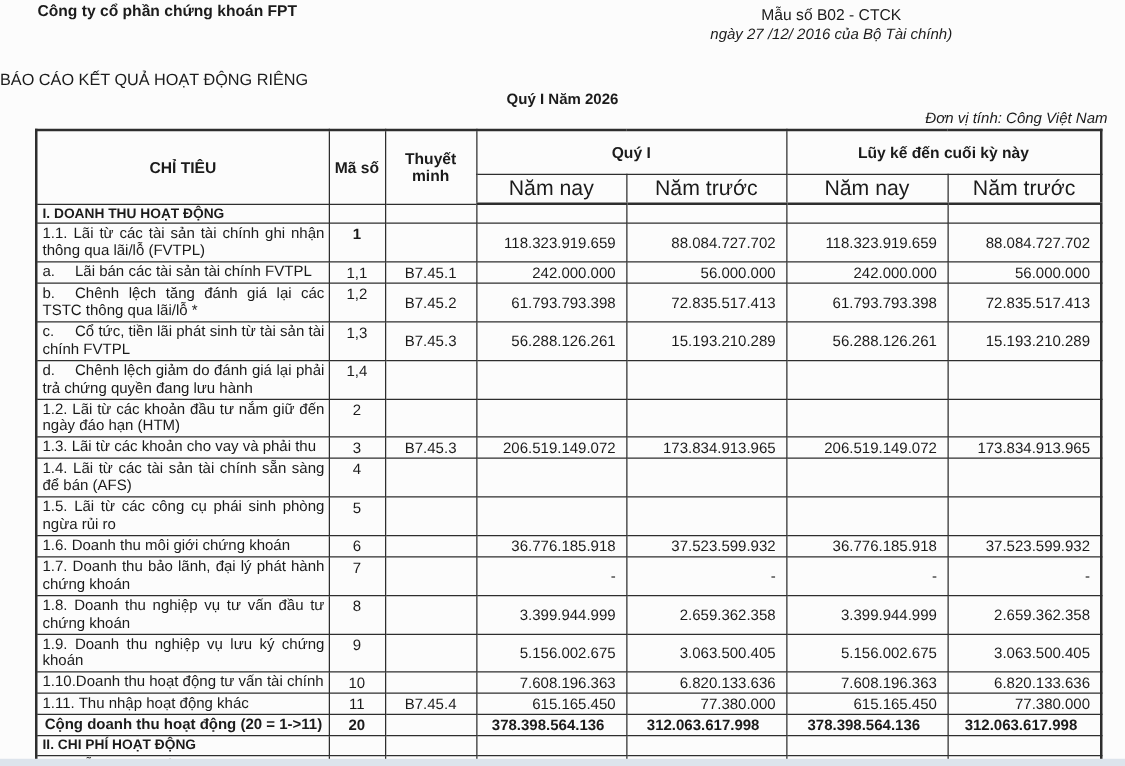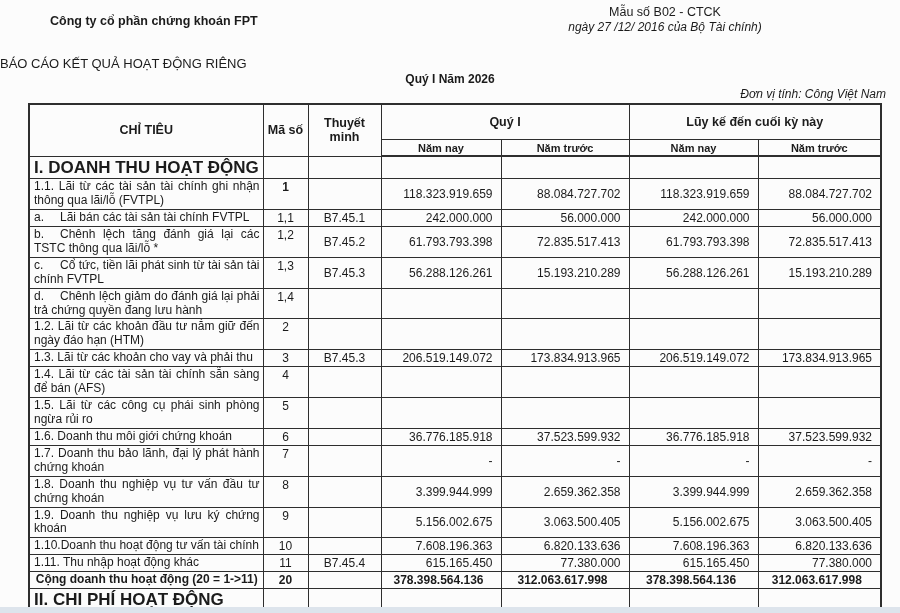--- a/index.html
+++ b/index.html
@@ -5,22 +5,22 @@
   html, body { margin:0; padding:0; }
   body {
     width:900px; height:613px;
     background:#fcfcfc;
     font-family:"Liberation Sans", sans-serif;
     color:#1b1b1b;
     position:relative;
     overflow:hidden;
   }
   .company {
-    position:absolute; left:30px; top:14px;
-    font-size:12.5px; font-weight:bold;margin-left:20px;
+    position:absolute; left:30px; top:2px;
+    font-size:12.5px; font-weight:bold;
   }
   .form-block {
     position:absolute; left:495px; top:5px; width:340px;
     text-align:center;
   }
   .form-no { font-size:12.5px; font-weight:normal; }
   .form-issued { font-size:12px; font-style:italic; line-height:1.4; }
   .title {
     position:absolute; top:56px; left:0; width:100%;
     text-align:left; font-size:13px; font-weight:normal;
@@ -42,26 +42,26 @@
     background:#fcfcfc;
   }
   table.report { border:2px solid #2e2e2e; }
   th, td {
     border:1px solid #2e2e2e;
     padding:1px 3px;
     overflow:hidden;
   }
   thead th { font-weight:bold; text-align:center; vertical-align:middle; }
   thead tr.h1 th { height:32px; font-size:12.5px; }
-  thead tr.h2 th { height:13px; font-weight:bold; font-size:11px; border-bottom-width:2px; }
+  thead tr.h2 th { height:13px; font-weight:normal; font-size:17px; border-bottom-width:2px; }
   td.lbl  { text-align:justify; vertical-align:middle; padding-left:4px; line-height:1.16; }
   td.code { text-align:center; vertical-align:top; }
   td.note { text-align:center; vertical-align:middle; }
   td.num  { text-align:right; vertical-align:middle; padding-right:8px; }
-  tr.section td.lbl { font-weight:bold; font-size:17px;margin-top:17px; }
+  tr.section td.lbl { font-weight:bold; font-size:11px;margin-top:17px; }
   tr.total td { font-weight:bold;text-align:center; }
   td.code.b { font-weight:bold; }
   tbody tr { height:15px; }
   .prefix { display:inline-block; width:26px; }
   .bottom-strip {
     position:absolute; left:0; bottom:0; width:900px; height:6px;
     background:#dde4ec;
   }
 </style>
 </head>

